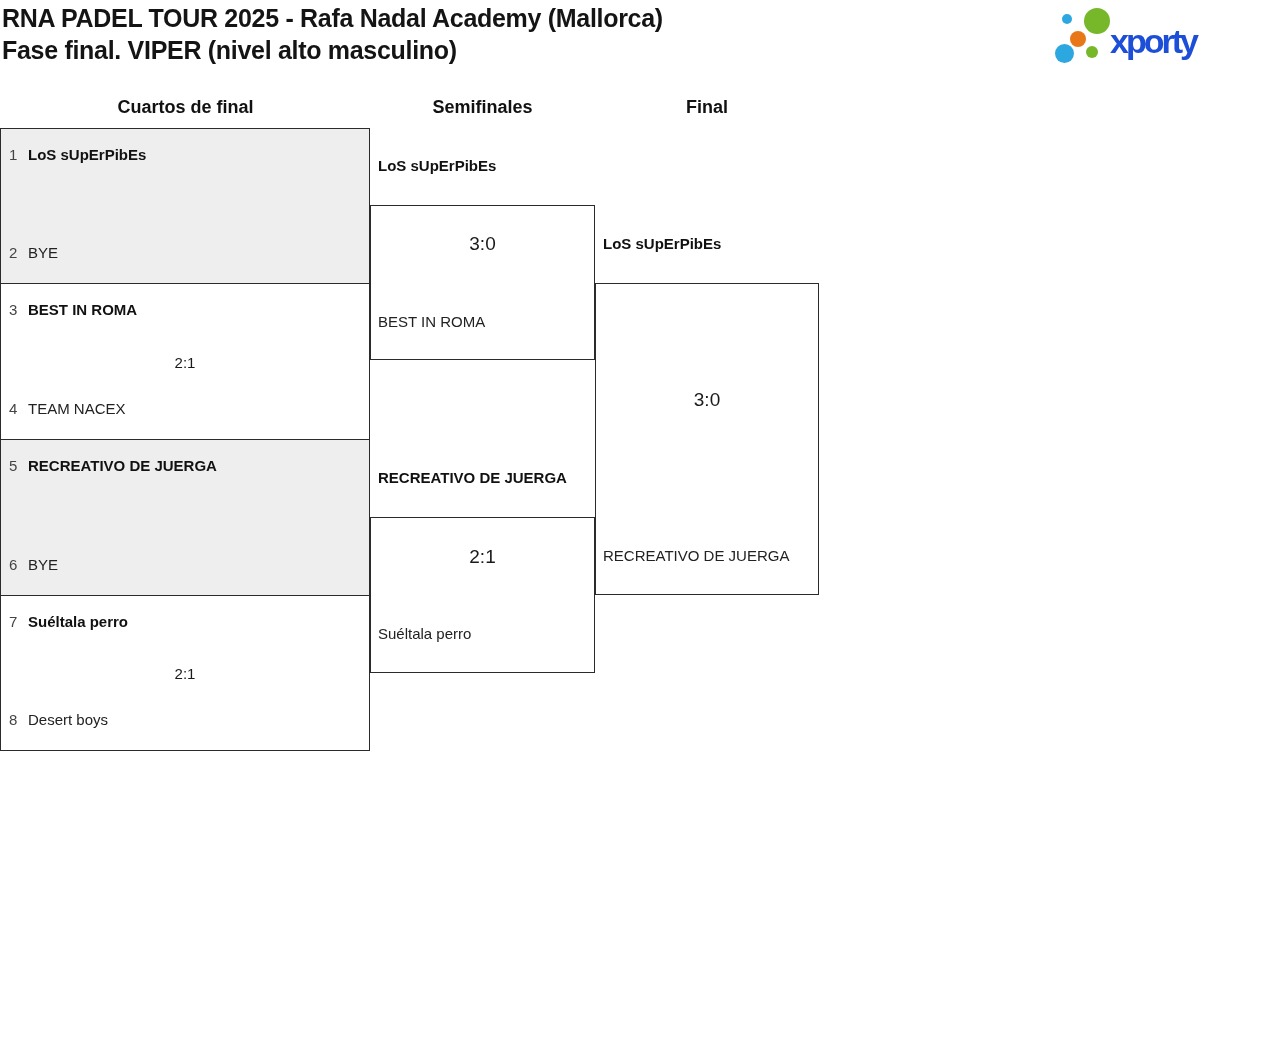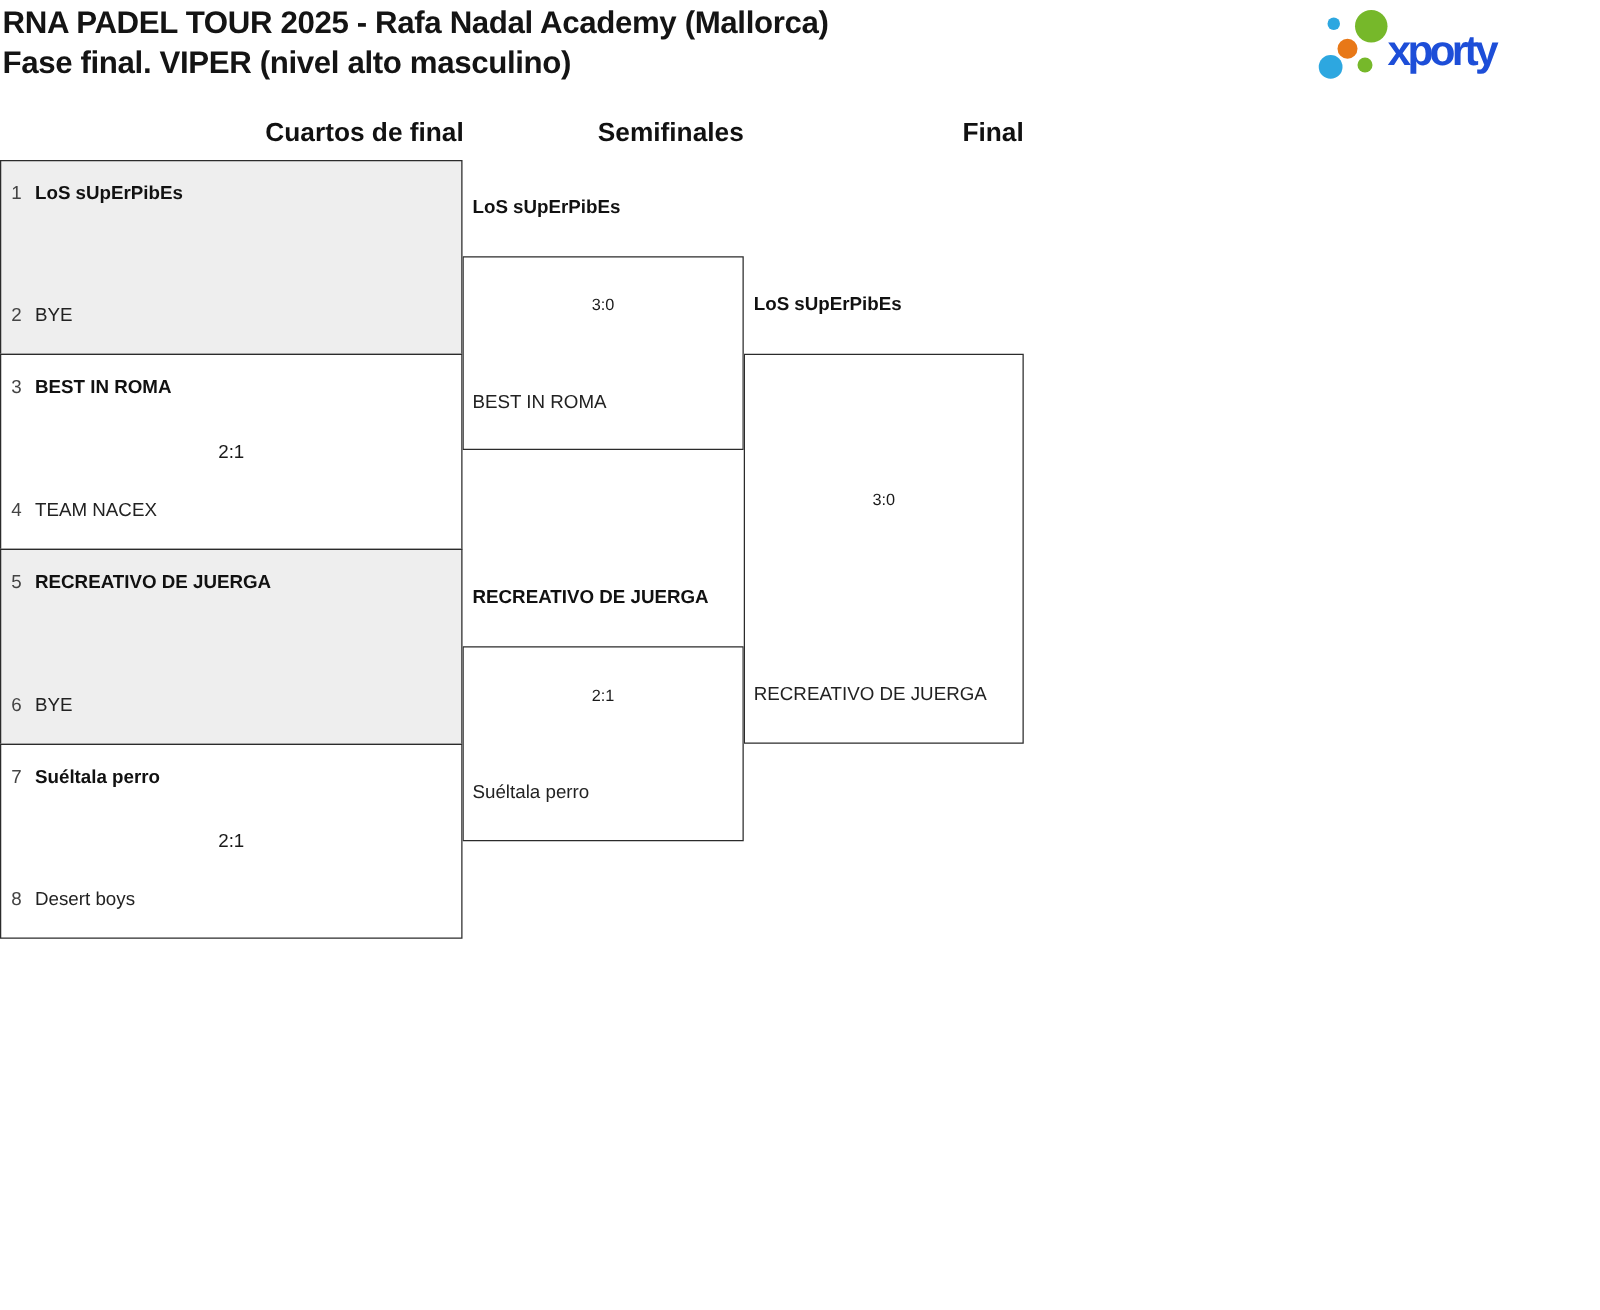--- a/index.html
+++ b/index.html
@@ -14,22 +14,22 @@
   .dot{position:absolute;border-radius:50%;}
   .d-blue-sm {left:14px;top:14px;width:10px;height:10px;background:#2da7e0;}
   .d-green-lg{left:36px;top:8px; width:26px;height:26px;background:#76b82a;}
   .d-orange  {left:22px;top:31px;width:16px;height:16px;background:#e87817;}
   .d-blue-lg {left:7px; top:44px;width:19px;height:19px;background:#2da7e0;}
   .d-green-sm{left:38px;top:46px;width:12px;height:12px;background:#76b82a;}
   .logo-text{position:absolute;left:62px;top:5px;line-height:72px;font-size:34px;
              font-weight:700;letter-spacing:-3px;color:#1d4ed8;}
 
   
-  .col-h{position:absolute;top:97px;height:20px;line-height:20px;text-align:right;
-         font-size:21px;font-weight:700;color:#111;}
+  .col-h{position:absolute;top:97px;height:20px;line-height:20px;text-align:center;
+         font-size:18px;font-weight:700;color:#111;}
   .ch1{left:0;width:371px;}
   .ch2{left:370px;width:225px;}
   .ch3{left:595px;width:224px;}
 
   
   .box{position:absolute;border:1px solid #2b2b2b;box-sizing:border-box;background:#fff;}
   .gray{background:#eeeeee;}
   .qf{left:0;width:370px;padding-left:10px;}
   .qf1{top:128px;height:156px;}
   .qf2{top:283px;height:157px;}
@@ -46,21 +46,21 @@
   .team.bottom{bottom:18px;}
   .seed{display:inline-block;width:19px;color:#444;font-weight:400;}
   .name{color:#222;font-weight:400;}
   .name.bold{font-weight:700;color:#111;}
   .score{position:absolute;left:0;right:0;top:50%;transform:translateY(-50%);
          text-align:center;font-size:15px;color:#1a1a1a;}
 
   
   .lbl{position:absolute;height:20px;line-height:20px;font-size:15px;white-space:nowrap;color:#222;}
   .lbl.bold{font-weight:700;color:#111;}
-  .sc{position:absolute;height:20px;line-height:20px;font-size:13px;text-align:center;color:#1a1a1a;}
+  .sc{position:absolute;height:20px;line-height:20px;font-size:19px;text-align:center;color:#1a1a1a;}
 
   .sf1-top{left:378px;top:156px;}
   .sf1-sc {left:370px;width:225px;top:234px;}
   .sf1-bot{left:378px;top:312px;}
 
   .sf2-top{left:378px;top:468px;}
   .sf2-sc {left:370px;width:225px;top:547px;}
   .sf2-bot{left:378px;top:624px;}
 
   .f-top{left:603px;top:234px;}

